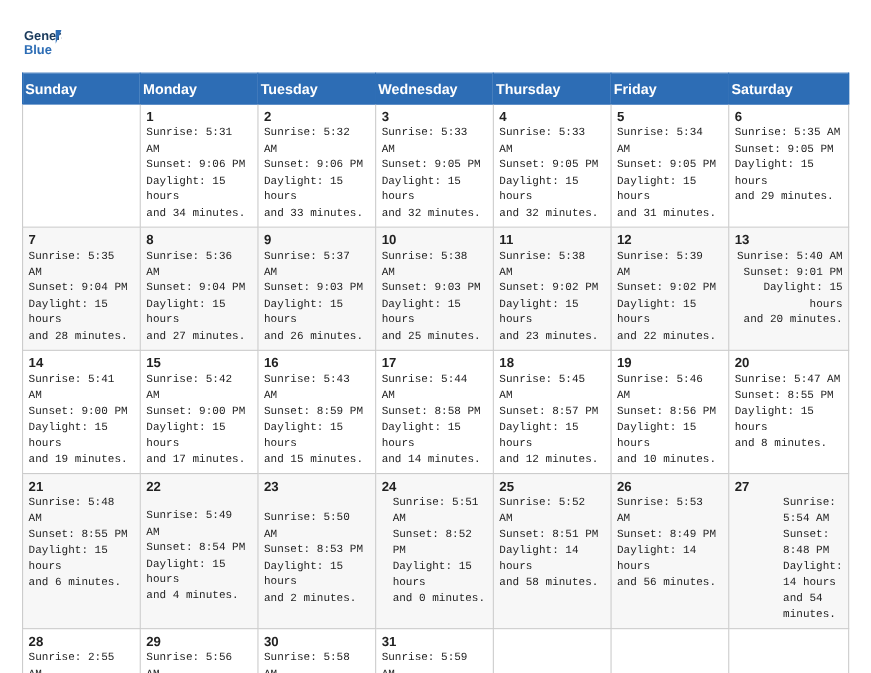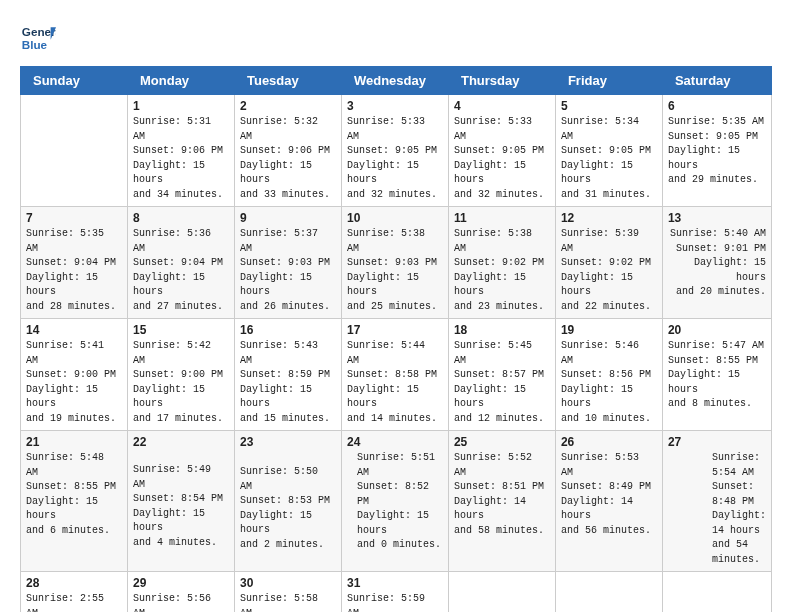--- a/index.html
+++ b/index.html
@@ -40,21 +40,21 @@
       margin-top: 2px;
     }
     table {
       width: 100%;
       border-collapse: collapse;
       font-size: 11px;
     }
     thead th {
       background-color: #2d6db5;
       color: #fff;
-      padding: 6px 12px;
+      padding: 6px 2px;
       text-align: left;
       font-size: 13px;
       font-weight: bold;
       border: 1px solid #2d6db5;
     }
     td {
       border: 1px solid #ccc;
       vertical-align: top;
       padding: 4px 5px;
       width: 107px;

